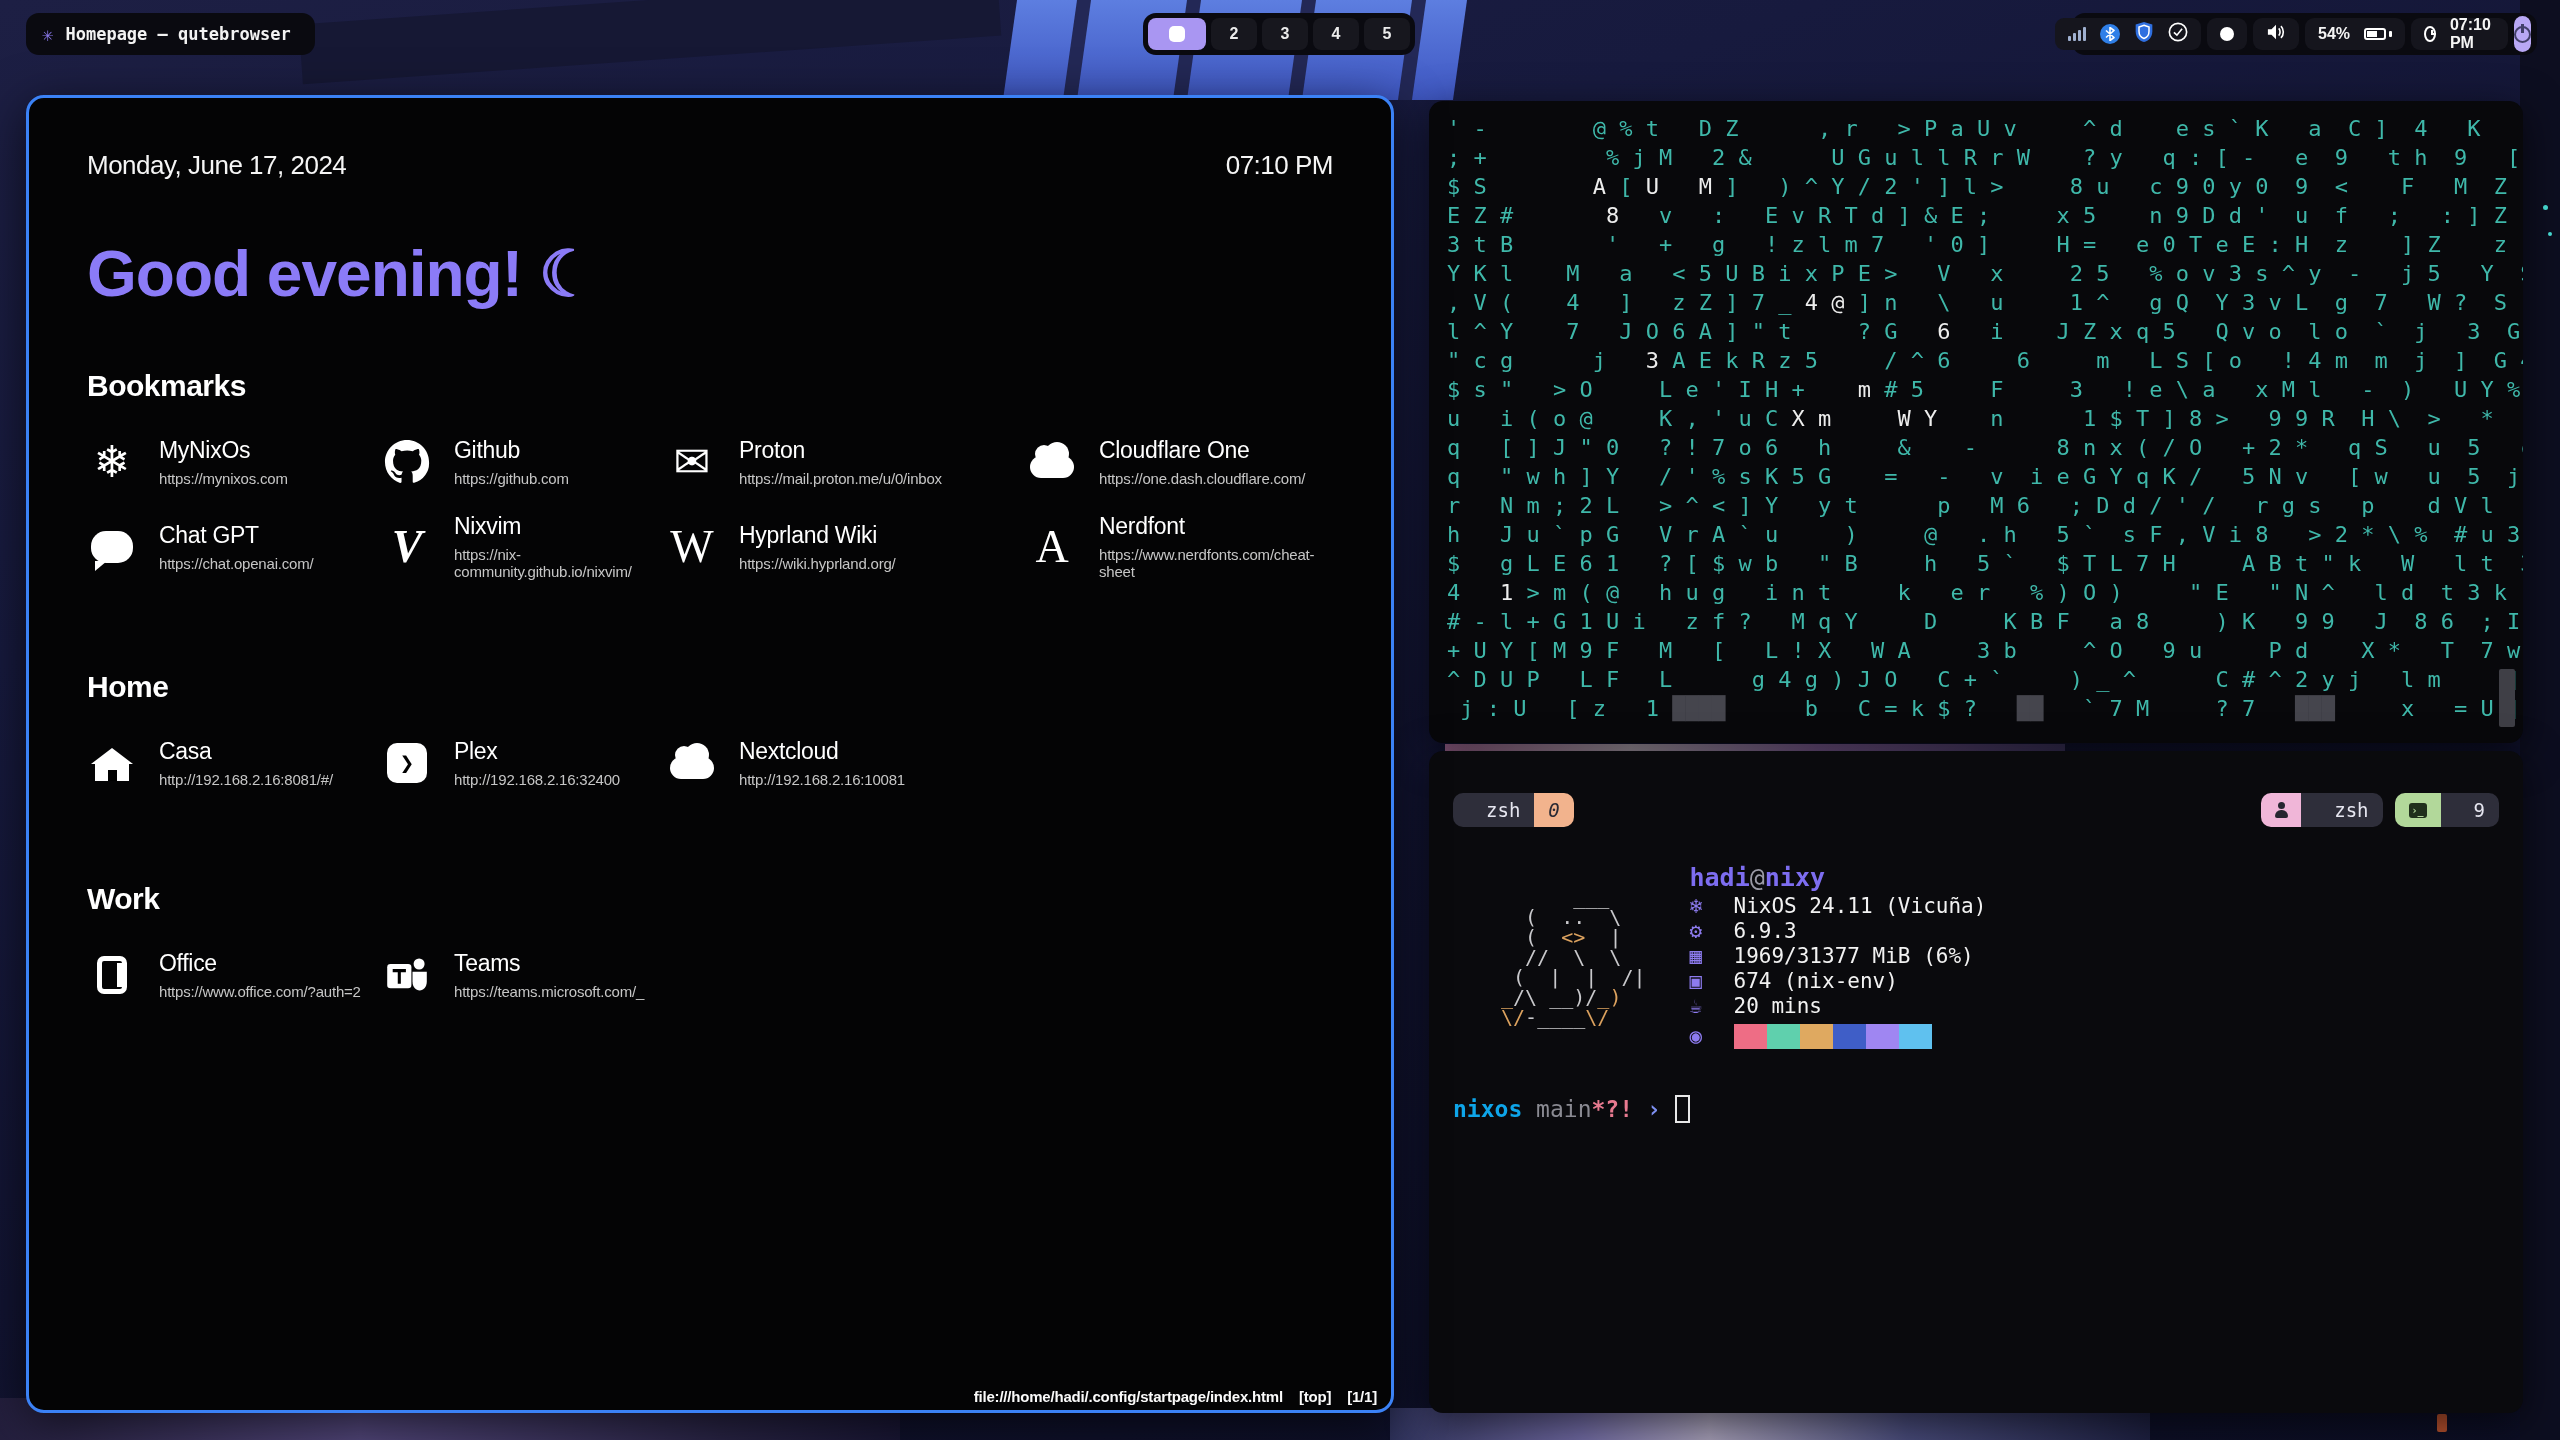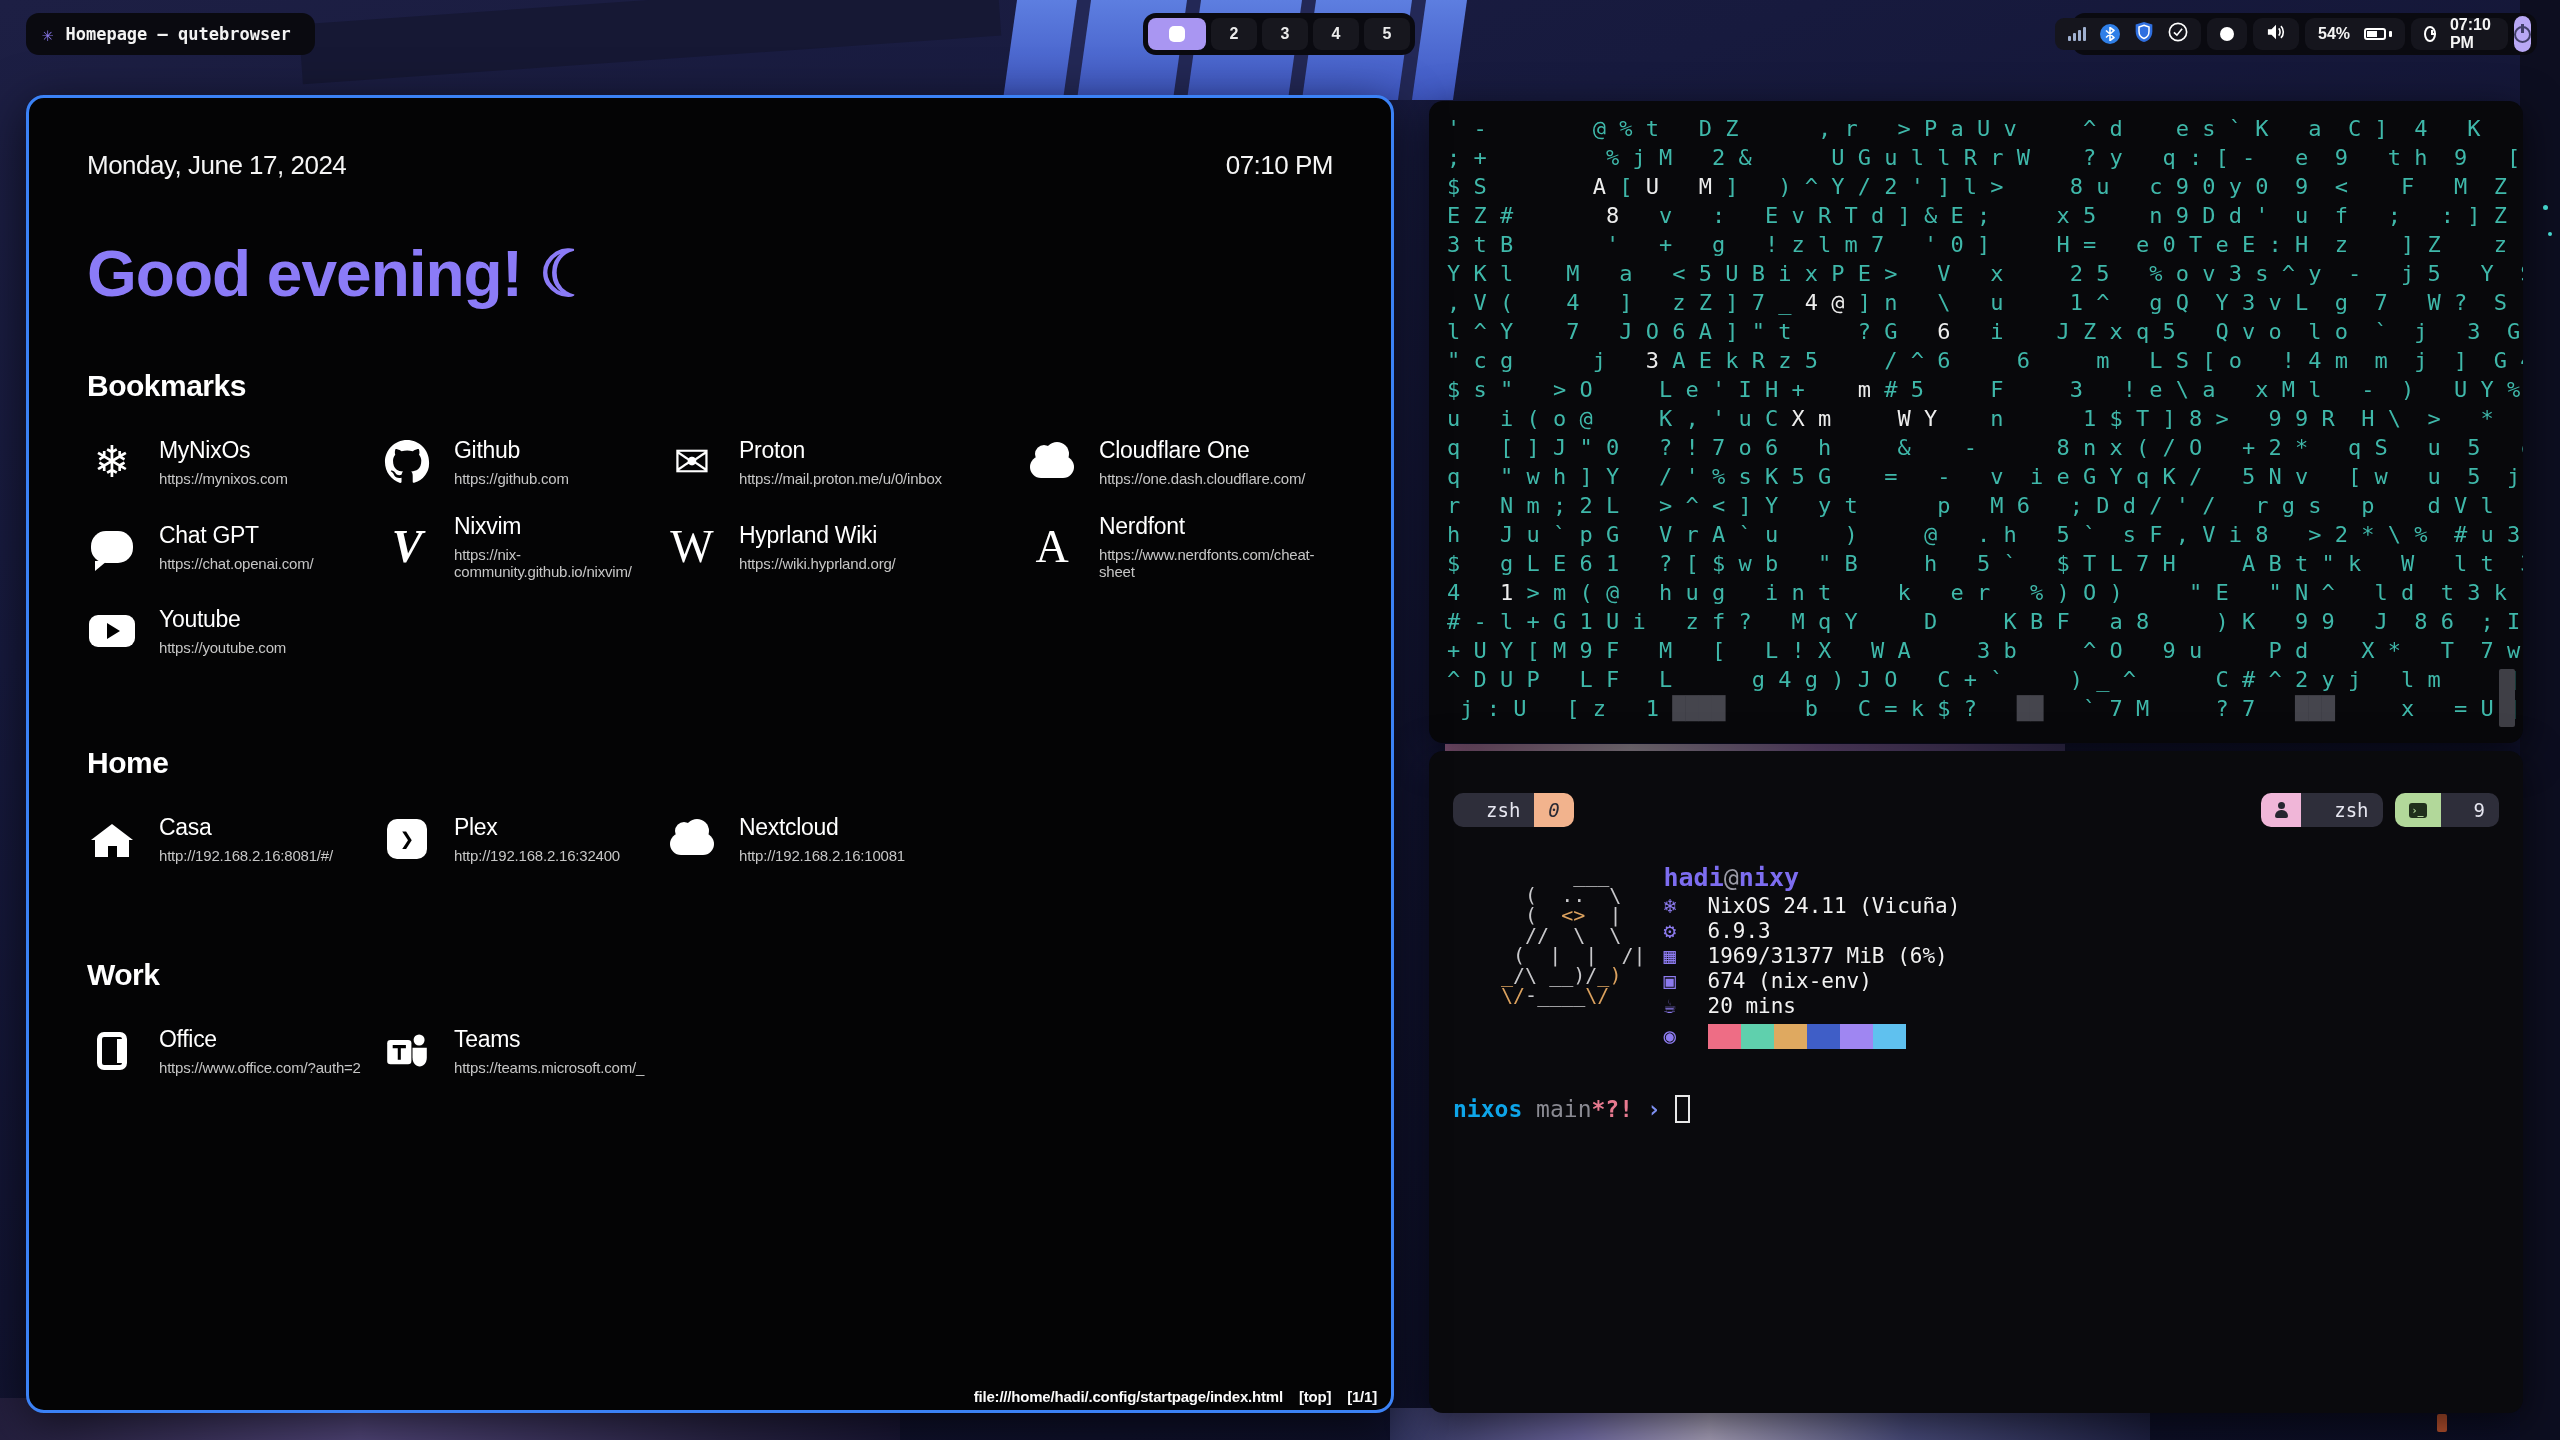--- a/index.html
+++ b/index.html
@@ -111,21 +111,21 @@
   .p-pink { background:#f0b6d8; }
   .p-green { background:#b2d89a; }
   .rl { border-radius:10px 0 0 10px; }
   .rr { border-radius:0 10px 10px 0; }
   .personicon { width:12px; height:16px; position:relative; }
   .personicon::before { content:""; position:absolute; left:3px; top:0; width:7px; height:7px; border-radius:50%; background:#262630; }
   .personicon::after { content:""; position:absolute; left:0; bottom:0; width:13px; height:8px; border-radius:6px 6px 2px 2px; background:#262630; }
   .termicon { width:18px; height:15px; background:#20301c; border-radius:3px; color:#b2d89a; font-size:10px; font-weight:bold;
     display:flex; align-items:center; justify-content:center; letter-spacing:0; }
 
-  .fetch { margin-top:38px; display:flex; gap:18px; padding-left:48px; }
+  .fetch { margin-top:38px; display:flex; gap:44px; padding-left:48px;align-items:center; }
   .art { font-size:20px; line-height:20px; white-space:pre; color:#c9c9cc; }
   .art .o { color:#dca25f; }
   .finfo { font-size:21px; line-height:25px; }
   .fhost { font-weight:bold; color:#7d6df0; font-size:25px; margin-bottom:4px; }
   .fhost .at { color:#9a9aa5; font-weight:normal; }
   .frow { color:#f2f2f2; white-space:pre; }
   .frow .fi { display:inline-block; width:44px; color:#8d7bef; }
   .palrow { display:flex; align-items:center; margin-top:5px; }
   .palrow .fi { display:inline-block; width:44px; color:#8d7bef; font-size:21px; }
   .sw { width:33px; height:25px; }
@@ -303,31 +303,20 @@
                 <div class="bm-url">https://wiki.hyprland.org/</div>
               </div>
             </div>
             <div class="bm">
               <div class="bm-icon">
                 <span class="g-serif">A</span>
               </div>
               <div>
                 <div class="bm-title">Nerdfont</div>
                 <div class="bm-url">https://www.nerdfonts.com/cheat-sheet</div>
-              </div>
-            </div>
-            <div class="bm">
-              <div class="bm-icon">
-                <span class="css-yt">
-                  <i></i>
-                </span>
-              </div>
-              <div>
-                <div class="bm-title">Youtube</div>
-                <div class="bm-url">https://youtube.com</div>
               </div>
             </div>
           </div>
         </div>
         <div class="sect-home">
           <div class="sect-h">Home</div>
           <div class="sect-grid">
             <div class="bm">
               <div class="bm-icon">
                 <span class="css-house"></span>

